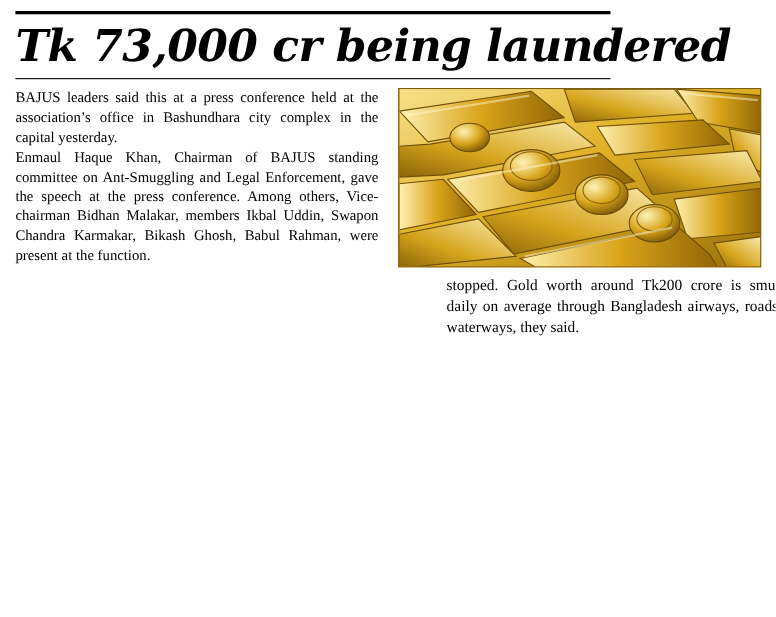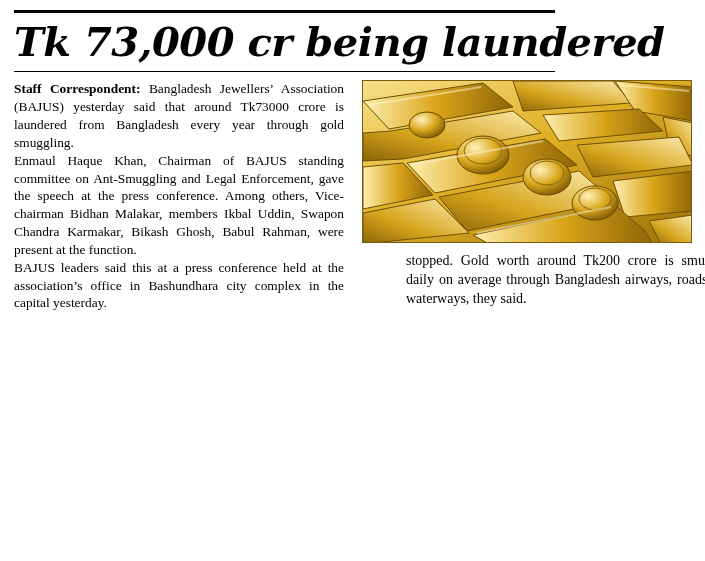--- a/index.html
+++ b/index.html
@@ -103,23 +103,22 @@
 
   <h1 class="headline">
     <span class="line">Tk 73,000 cr being laundered</span>
   </h1>
 
   <div class="rule-under-head"></div>
 
   <div class="body-wrap">
 
     <div class="col left">
-      <p><span class="lead-label">Staff Correspondent:</span><span> Bangladesh Jewellers’ Association (BAJUS) yesterday said that around Tk73000 crore is laundered from Bangladesh every year through gold smuggling.</span></p>
+      <p>BAJUS leaders said this at a press conference held at the association’s office in Bashundhara city complex in the capital yesterday.</p>
       <p>Enmaul Haque Khan, Chairman of BAJUS standing committee on Ant-Smuggling and Legal Enforcement, gave the speech at the press conference. Among others, Vice-chairman Bidhan Malakar, members Ikbal Uddin, Swapon Chandra Karmakar, Bikash Ghosh, Babul Rahman, were present at the function.</p>
-      <p>BAJUS leaders said this at a press conference held at the association’s office in Bashundhara city complex in the capital yesterday.</p>
     </div>
 
     <div class="photo">
       <svg width="330" height="163" viewBox="0 0 330 163">
         <defs>
           <linearGradient id="g1" x1="0" y1="0" x2="1" y2="1">
             <stop offset="0%" stop-color="#f7e08a"></stop>
             <stop offset="45%" stop-color="#e0b024"></stop>
             <stop offset="100%" stop-color="#9c7109"></stop>
           </linearGradient>

